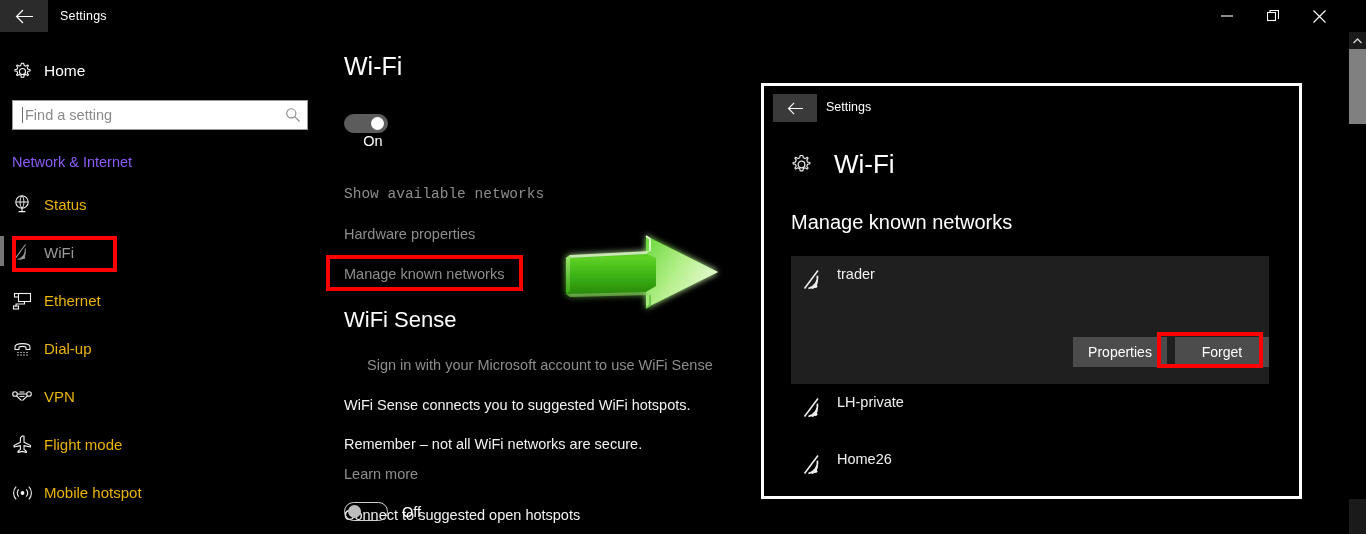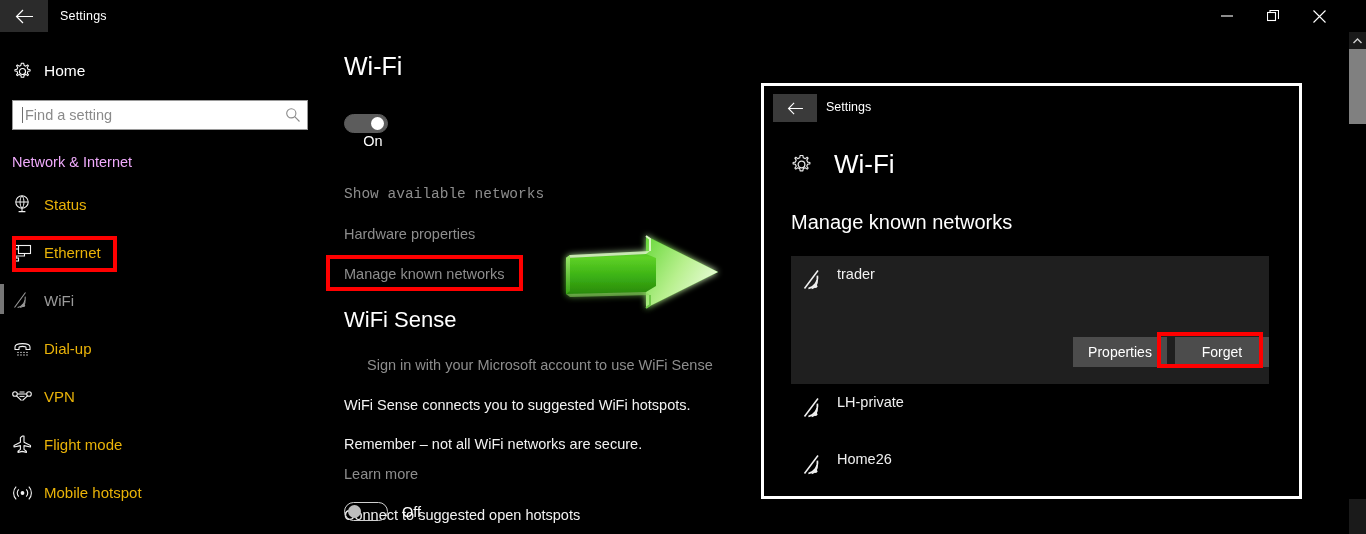--- a/index.html
+++ b/index.html
@@ -91,21 +91,21 @@
     flex: 1;
     font-size: 14.5px;
     color: #8a8a8a;
     padding-left: 2px;
   }
   .search-ico { width: 28px; display:flex; justify-content:center; }
   .section-head {
     position: absolute;
     left: 12px; top: 122px;
     font-size: 14.5px;
-    color: #f0abfc;
+    color: #8b5cf6;
   }
   .navlist {
     position: absolute;
     left: 0; top: 148px;
     width: 320px;
   }
   .nav-item {
     position: relative;
     height: 48px;
     display: flex; align-items: center;
@@ -398,43 +398,43 @@
       <span class="nav-ico">
         <svg width="20" height="20" viewBox="0 0 20 20">
           <ellipse cx="10" cy="8" rx="6.2" ry="6.2" fill="none" stroke="#f2f2f2" stroke-width="1.1"></ellipse>
           <path d="M3.8 8 H16.2 M10 1.8 c-2.6 2.2 -2.6 10.2 0 12.4 M10 1.8 c2.6 2.2 2.6 10.2 0 12.4" fill="none" stroke="#f2f2f2" stroke-width="1"></path>
           <path d="M10 14.2 V17 M6.6 17.6 H13.4" fill="none" stroke="#f2f2f2" stroke-width="1.1"></path>
         </svg>
       </span>
       <span class="nav-label">Status</span>
     </div>
 
-    <div class="nav-item">
-      <span class="nav-ico">
-        <svg width="21" height="20" viewBox="0 0 21 20">
-          <rect x="6.5" y="3.5" width="12" height="8" fill="none" stroke="#f2f2f2" stroke-width="1.1"></rect>
-          <path d="M12.5 11.5 V14 H4 V16.5" fill="none" stroke="#f2f2f2" stroke-width="1.1"></path>
-          <rect x="1.5" y="16" width="5" height="3" fill="none" stroke="#f2f2f2" stroke-width="1.1"></rect>
-          <rect x="2.5" y="3.5" width="4" height="3.5" fill="none" stroke="#f2f2f2" stroke-width="1.1"></rect>
-        </svg>
-      </span>
-      <span class="nav-label">Ethernet</span>
-    </div>
-
     <div class="nav-item selected">
       <div class="sel-bar"></div>
       <span class="nav-ico">
         <svg width="21" height="20" viewBox="0 0 21 20" stroke="#9a9a9a">
           <path d="M2.5 17.5 L13.5 2.5" fill="none" stroke-width="1.1"></path>
           <path d="M5.6 17.5 A 9.5 9.5 0 0 0 13.2 6.6" fill="none" stroke-width="1.1"></path>
           <path d="M8.2 17.5 A 6.2 6.2 0 0 0 12.9 10.4" fill="none" stroke-width="1.1"></path>
           <circle cx="11.6" cy="15.6" r="1.5" fill="#9a9a9a" stroke="none"></circle>
         </svg>
       </span>
       <span class="nav-label">WiFi</span>
+    </div>
+
+    <div class="nav-item">
+      <span class="nav-ico">
+        <svg width="21" height="20" viewBox="0 0 21 20">
+          <rect x="6.5" y="3.5" width="12" height="8" fill="none" stroke="#f2f2f2" stroke-width="1.1"></rect>
+          <path d="M12.5 11.5 V14 H4 V16.5" fill="none" stroke="#f2f2f2" stroke-width="1.1"></path>
+          <rect x="1.5" y="16" width="5" height="3" fill="none" stroke="#f2f2f2" stroke-width="1.1"></rect>
+          <rect x="2.5" y="3.5" width="4" height="3.5" fill="none" stroke="#f2f2f2" stroke-width="1.1"></rect>
+        </svg>
+      </span>
+      <span class="nav-label">Ethernet</span>
     </div>
 
     <div class="nav-item">
       <span class="nav-ico">
         <svg width="21" height="20" viewBox="0 0 21 20">
           <path d="M3 9 C3 4.5 18 4.5 18 9 L18 11.5 L14 11.5 L14 9.5 C14 8 7 8 7 9.5 L7 11.5 L3 11.5 Z" fill="none" stroke="#f2f2f2" stroke-width="1.1" stroke-linejoin="round"></path>
           <g fill="#f2f2f2">
             <circle cx="6" cy="14.4" r="0.7"></circle>
               <circle cx="9" cy="14.4" r="0.7"></circle>
               <circle cx="12" cy="14.4" r="0.7"></circle>

